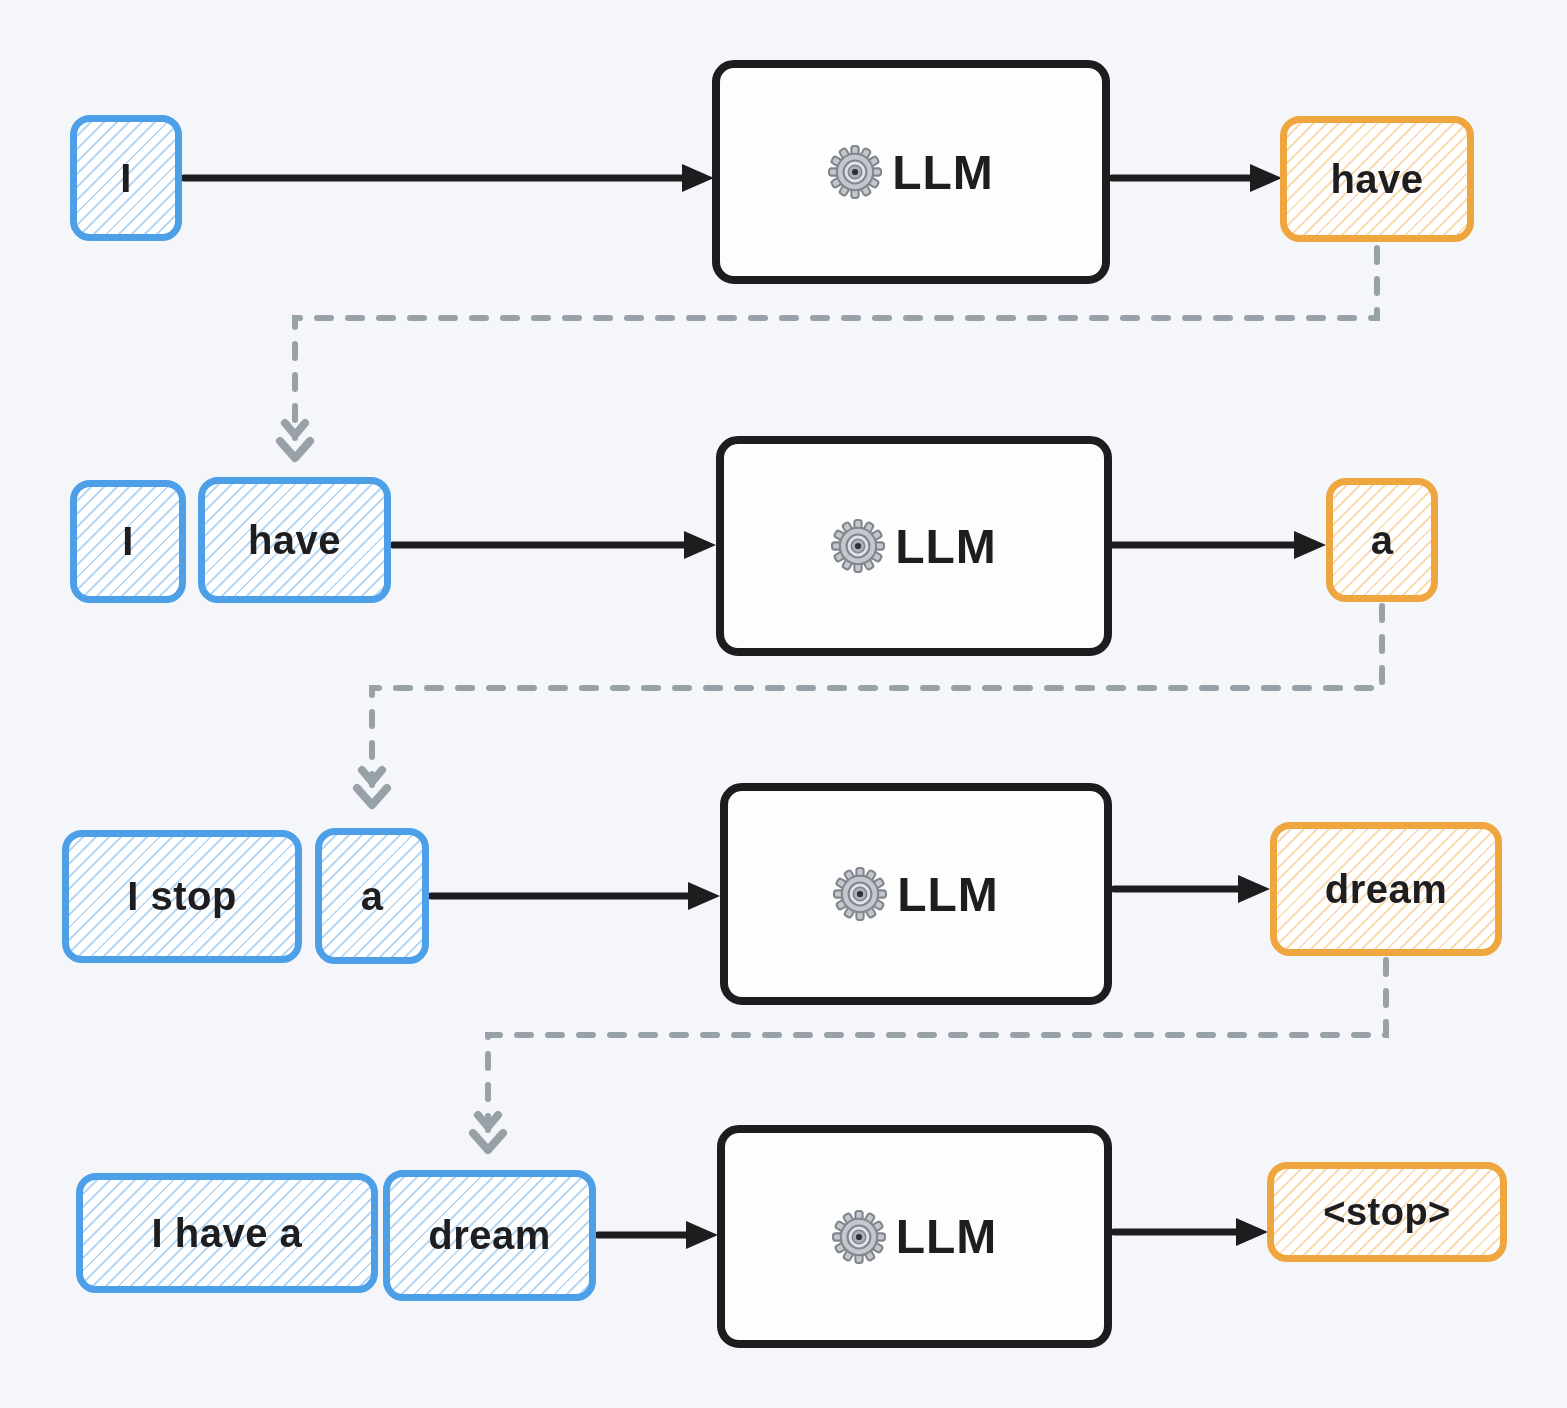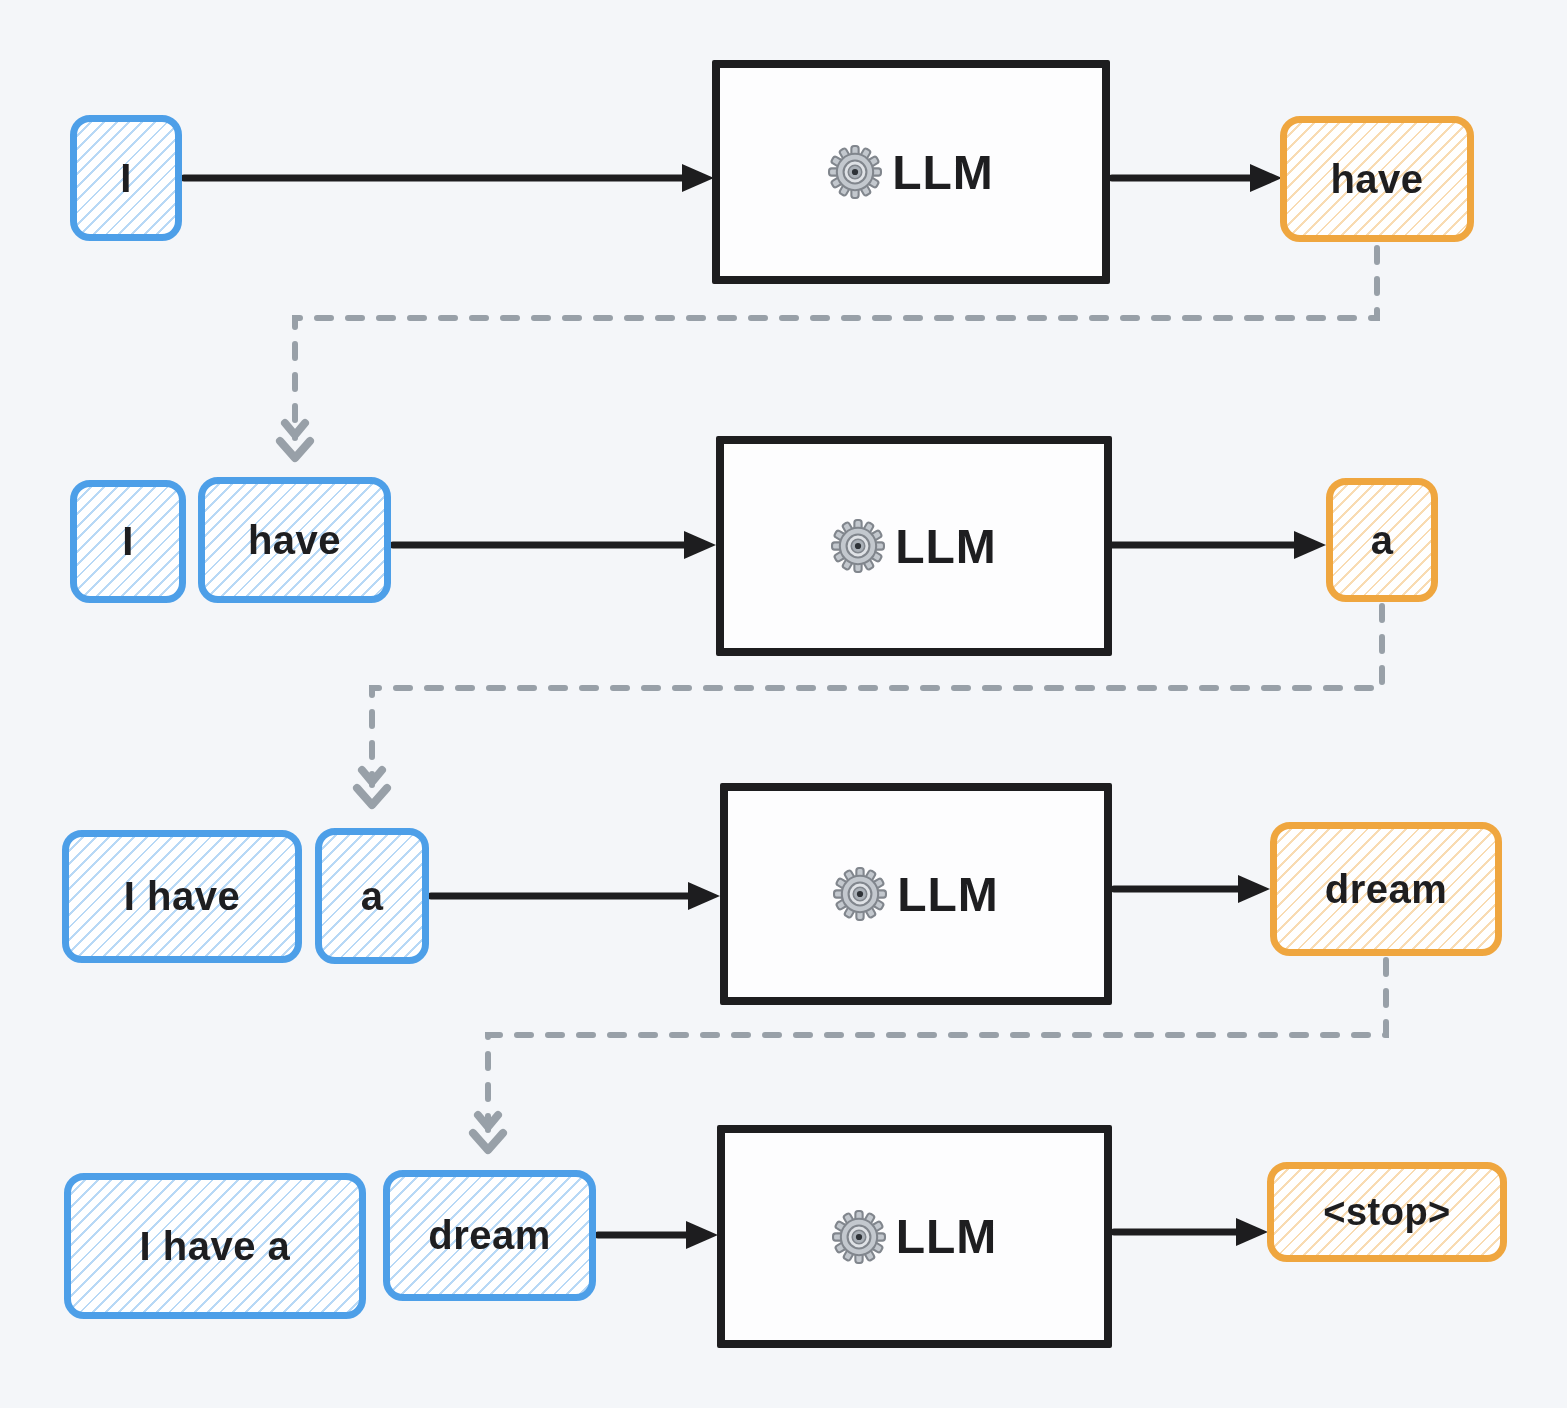--- a/index.html
+++ b/index.html
@@ -28,21 +28,21 @@
   }
   .token.orange {
     border:7px solid #efa63f;
     background-color:#ffffff;
     background-image:repeating-linear-gradient(135deg,
       rgba(239,166,63,0.40) 0px, rgba(239,166,63,0.40) 2px,
       rgba(255,255,255,0) 2px, rgba(255,255,255,0) 9px);
   }
   .llm-box {
     position:absolute; box-sizing:border-box;
-    border:8px solid #1d1d1f; border-radius:2px;
+    border:8px solid #1d1d1f; border-radius:22px;
     background:#fdfdfe;
     display:flex; align-items:center; justify-content:center; gap:10px;
   }
   .llm-label {
     font-size:48px; font-weight:700; color:#1e1e20; letter-spacing:1px;
   }
   .gear { width:54px; height:54px; }
 </style>
 </head>
 <body>
@@ -152,21 +152,21 @@
       <circle r="6" fill="#2e3237"></circle>
     </svg>
     <span class="llm-label">LLM</span>
   </div>
 
   <div class="token orange" style="left:1326px;top:478px;width:112px;height:124px">
     <span>a</span>
   </div>
 
   <div class="token blue" style="left:62px;top:830px;width:240px;height:133px">
-    <span>I have</span>
+    <span>I stop</span>
   </div>
   <div class="token blue" style="left:315px;top:828px;width:114px;height:136px">
     <span>a</span>
   </div>
 
   <div class="llm-box" style="left:720px;top:783px;width:392px;height:222px">
     <svg class="gear" viewBox="-52 -52 104 104">
       <g fill="#c3c8ce" stroke="#81868d" stroke-width="4">
         <g>
           <rect x="-7" y="-50" width="14" height="20" rx="5"></rect>
@@ -188,21 +188,21 @@
       <circle r="13" fill="#aab0b7" stroke="#81868d" stroke-width="3"></circle>
       <circle r="6" fill="#2e3237"></circle>
     </svg>
     <span class="llm-label">LLM</span>
   </div>
 
   <div class="token orange" style="left:1270px;top:822px;width:232px;height:134px">
     <span>dream</span>
   </div>
 
-  <div class="token blue" style="left:64px;top:1173px;width:302px;height:146px">
+  <div class="token blue" style="left:76px;top:1173px;width:302px;height:120px">
     <span>I have a</span>
   </div>
   <div class="token blue" style="left:383px;top:1170px;width:213px;height:131px">
     <span>dream</span>
   </div>
 
   <div class="llm-box" style="left:717px;top:1125px;width:395px;height:223px">
     <svg class="gear" viewBox="-52 -52 104 104">
       <g fill="#c3c8ce" stroke="#81868d" stroke-width="4">
         <g>

